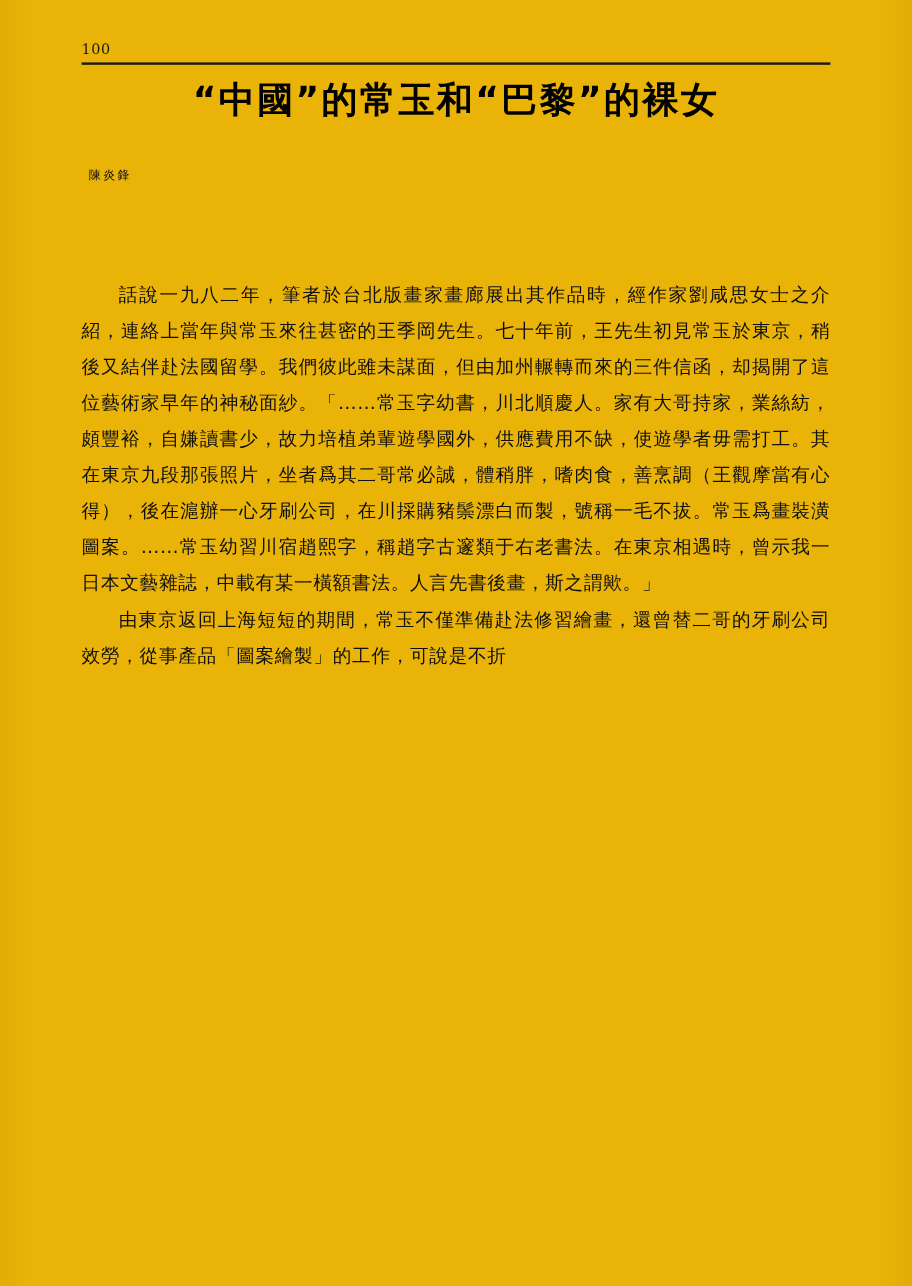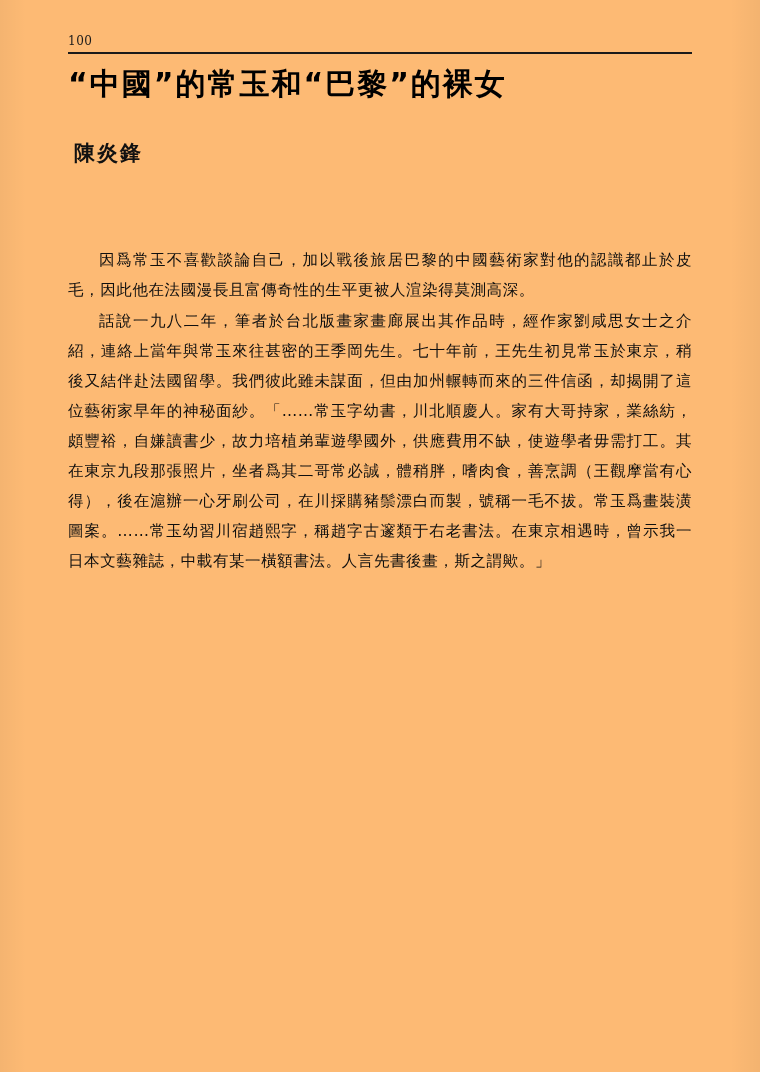--- a/index.html
+++ b/index.html
@@ -4,21 +4,21 @@
 <style>
   html, body {
     margin: 0;
     padding: 0;
     background: #8c8c8c;
   }
   .page {
     position: relative;
     width: 760px;
     height: 1072px;
-    background: #fdba74;
+    background: #eab308;
     box-sizing: border-box;
     overflow: hidden;
     font-family: "DejaVu Sans", "Liberation Sans", sans-serif;
     color: #111111;
   }
   
   .page::before {
     content: "";
     position: absolute;
     inset: 0;
@@ -46,30 +46,31 @@
     margin-bottom: 10px;
   }
   .running-head {
     font-size: 11px;
     font-weight: bold;
     letter-spacing: 1px;
     color: #1a1a1a;
     margin-bottom: 48px;
   }
   .title {
+    text-align: center;
     font-size: 30px;
     font-weight: bold;
     letter-spacing: 2px;
     color: #000000;
     margin: 0 0 36px 0;
     line-height: 1.3;
   }
   .byline {
-    font-size: 21px;
-    font-weight: bold;
+    font-size: 10px;
+    font-weight: normal;
     letter-spacing: 2px;
     margin: 0 0 78px 6px;
     color: #111;
   }
   .section-head {
     font-size: 14px;
     font-weight: bold;
     letter-spacing: 1px;
     margin: 0 0 10px 4px;
     color: #000;
@@ -98,17 +99,17 @@
 <div class="page">
   <div class="content">
 
     <div class="folio">100</div>
     <div class="rule"></div>
 
     <h1 class="title">“中國”的常玉和“巴黎”的裸女</h1>
     <div class="byline">陳炎鋒</div>
 
 
-    <p class="body">因爲常玉不喜歡談論自己，加以戰後旅居巴黎的中國藝術家對他的認識都止於皮毛，因此他在法國漫長且富傳奇性的生平更被人渲染得莫測高深。</p>
     <p class="body">話說一九八二年，筆者於台北版畫家畫廊展出其作品時，經作家劉咸思女士之介紹，連絡上當年與常玉來往甚密的王季岡先生。七十年前，王先生初見常玉於東京，稍後又結伴赴法國留學。我們彼此雖未謀面，但由加州輾轉而來的三件信函，却揭開了這位藝術家早年的神秘面紗。「……常玉字幼書，川北順慶人。家有大哥持家，業絲紡，頗豐裕，自嫌讀書少，故力培植弟輩遊學國外，供應費用不缺，使遊學者毋需打工。其在東京九段那張照片，坐者爲其二哥常必誠，體稍胖，嗜肉食，善烹調（王觀摩當有心得），後在滬辦一心牙刷公司，在川採購豬鬃漂白而製，號稱一毛不拔。常玉爲畫裝潢圖案。……常玉幼習川宿趙熙字，稱趙字古邃類于右老書法。在東京相遇時，曾示我一日本文藝雜誌，中載有某一橫額書法。人言先書後畫，斯之謂歟。」</p>
+    <p class="body">由東京返回上海短短的期間，常玉不僅準備赴法修習繪畫，還曾替二哥的牙刷公司效勞，從事產品「圖案繪製」的工作，可說是不折</p>
 
   </div>
 </div>
 
 </body></html>

